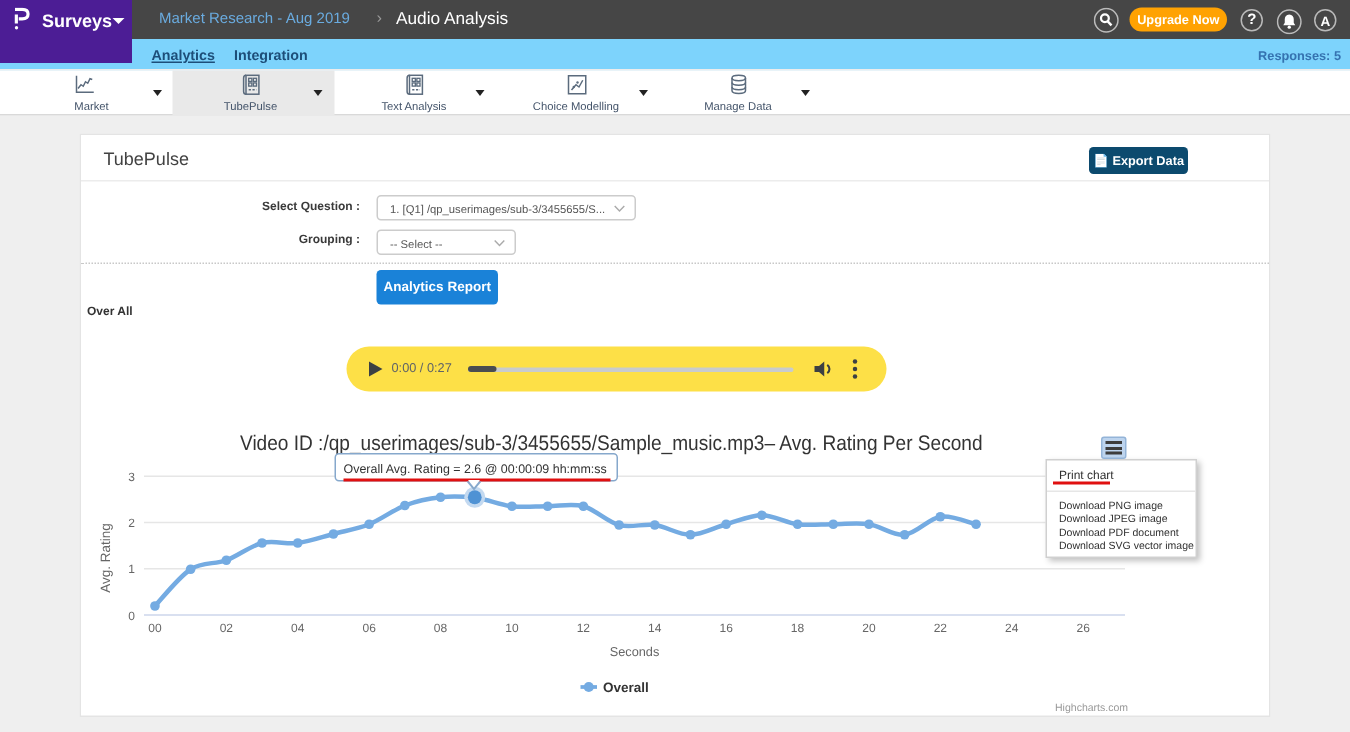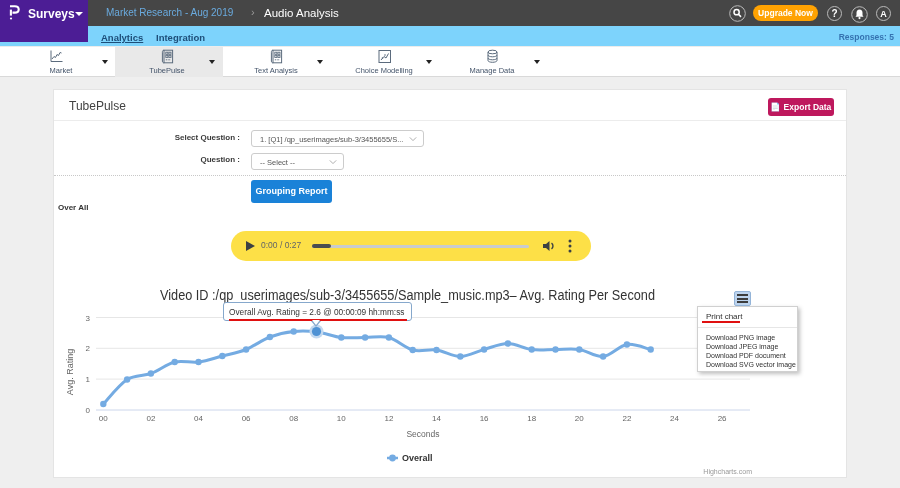--- a/index.html
+++ b/index.html
@@ -28,21 +28,21 @@
 #toolbar { position:absolute; left:0; top:47px; width:900px; height:30px; background:#fff; border-bottom:1px solid #d9d9d9; }
 .tabbg { position:absolute; left:115px; top:0; width:108px; height:30px; background:#e9e9e9; }
 .tablabel { position:absolute; top:19px; font-size:7.5px; color:#44546a; width:90px; text-align:center; }
 .tabicon { position:absolute; top:2px; }
 .tcaret { position:absolute; top:13px; width:0; height:0; border-left:3.5px solid transparent; border-right:3.5px solid transparent; border-top:4px solid #222; }
 
 
 #card { position:absolute; left:53px; top:89px; width:794px; height:389px; background:#fff; border:1px solid #e4e4e4; }
 #cardtitle { position:absolute; left:15px; top:9px; font-size:12px; color:#424242; }
 #cardhdr { position:absolute; left:0; top:30px; width:792px; border-bottom:1px solid #ececec; }
-#exportbtn { position:absolute; left:714px; top:8px; width:66px; height:18px; background:#be185d; border-radius:3px; color:#fff; font-size:8.5px; font-weight:bold; text-align:center; line-height:18px; }
+#exportbtn { position:absolute; left:672px; top:8px; width:66px; height:18px; background:#0c4a6e; border-radius:3px; color:#fff; font-size:8.5px; font-weight:bold; text-align:center; line-height:18px; }
 .flabel { position:absolute; font-size:8px; font-weight:bold; color:#3a3a3a; text-align:right; width:120px; }
 .dd { position:absolute; border:1px solid #ccc; border-radius:3px; background:#fff; font-size:7.5px; color:#555; }
 .dd .chev { position:absolute; right:5px; top:4px; width:10px; height:8px; }
 #dashsep { position:absolute; left:0px; top:85px; width:792px; border-top:1.5px dotted #c8c8c8; }
 #genbtn { position:absolute; left:197px; top:90px; width:81px; height:23px; background:#1a82d8; border-radius:3px; color:#fff; font-size:9px; font-weight:bold; text-align:center; line-height:23px; }
 #overall { position:absolute; left:4px; top:113px; font-size:8px; font-weight:bold; color:#333; }
 
 
 #player { position:absolute; left:177px; top:141px; width:360px; height:30px; background:#fde047; border-radius:15px; }
 
@@ -156,29 +156,29 @@
     <div id="cardhdr"></div>
     <div id="exportbtn">📄 Export Data</div>
 
     <div class="flabel" style="left:66px;top:43px;">Select Question :</div>
     <div class="dd" style="left:197px;top:40px;width:173px;height:17px;">
       <span style="position:absolute;left:8px;top:4px;">1. [Q1] /qp_userimages/sub-3/3455655/S...</span>
       <svg class="chev" viewBox="0 0 10 10">
           <path d="M1 3 L5 7 L9 3" fill="none" stroke="#aaa" stroke-width="1.2"></path>
         </svg>
     </div>
-    <div class="flabel" style="left:66px;top:65px;">Question :</div>
+    <div class="flabel" style="left:66px;top:65px;">Grouping :</div>
     <div class="dd" style="left:197px;top:63px;width:93px;height:17px;">
       <span style="position:absolute;left:8px;top:4px;">-- Select --</span>
       <svg class="chev" viewBox="0 0 10 10">
           <path d="M1 3 L5 7 L9 3" fill="none" stroke="#aaa" stroke-width="1.2"></path>
         </svg>
     </div>
     <div id="dashsep"></div>
-    <div id="genbtn">Grouping Report</div>
+    <div id="genbtn">Analytics Report</div>
     <div id="overall">Over All</div>
 
     <div id="player">
       <svg class="abs" style="left:13px;top:9px" width="12" height="12" viewBox="0 0 12 12">
           <polygon points="2,1 11,6 2,11" fill="#3c4043"></polygon>
         </svg>
       <span class="abs" style="left:30px;top:9px;font-size:8.5px;color:#5f6368;">0:00 / 0:27</span>
       <div class="abs" style="left:81px;top:14px;width:217px;height:2.5px;background:#c8cbce;border-radius:2px;"></div>
       <div class="abs" style="left:81px;top:13px;width:19px;height:4px;background:#4a4d50;border-radius:2px;"></div>
       <svg class="abs" style="left:311px;top:9px" width="13" height="12" viewBox="0 0 13 12">

